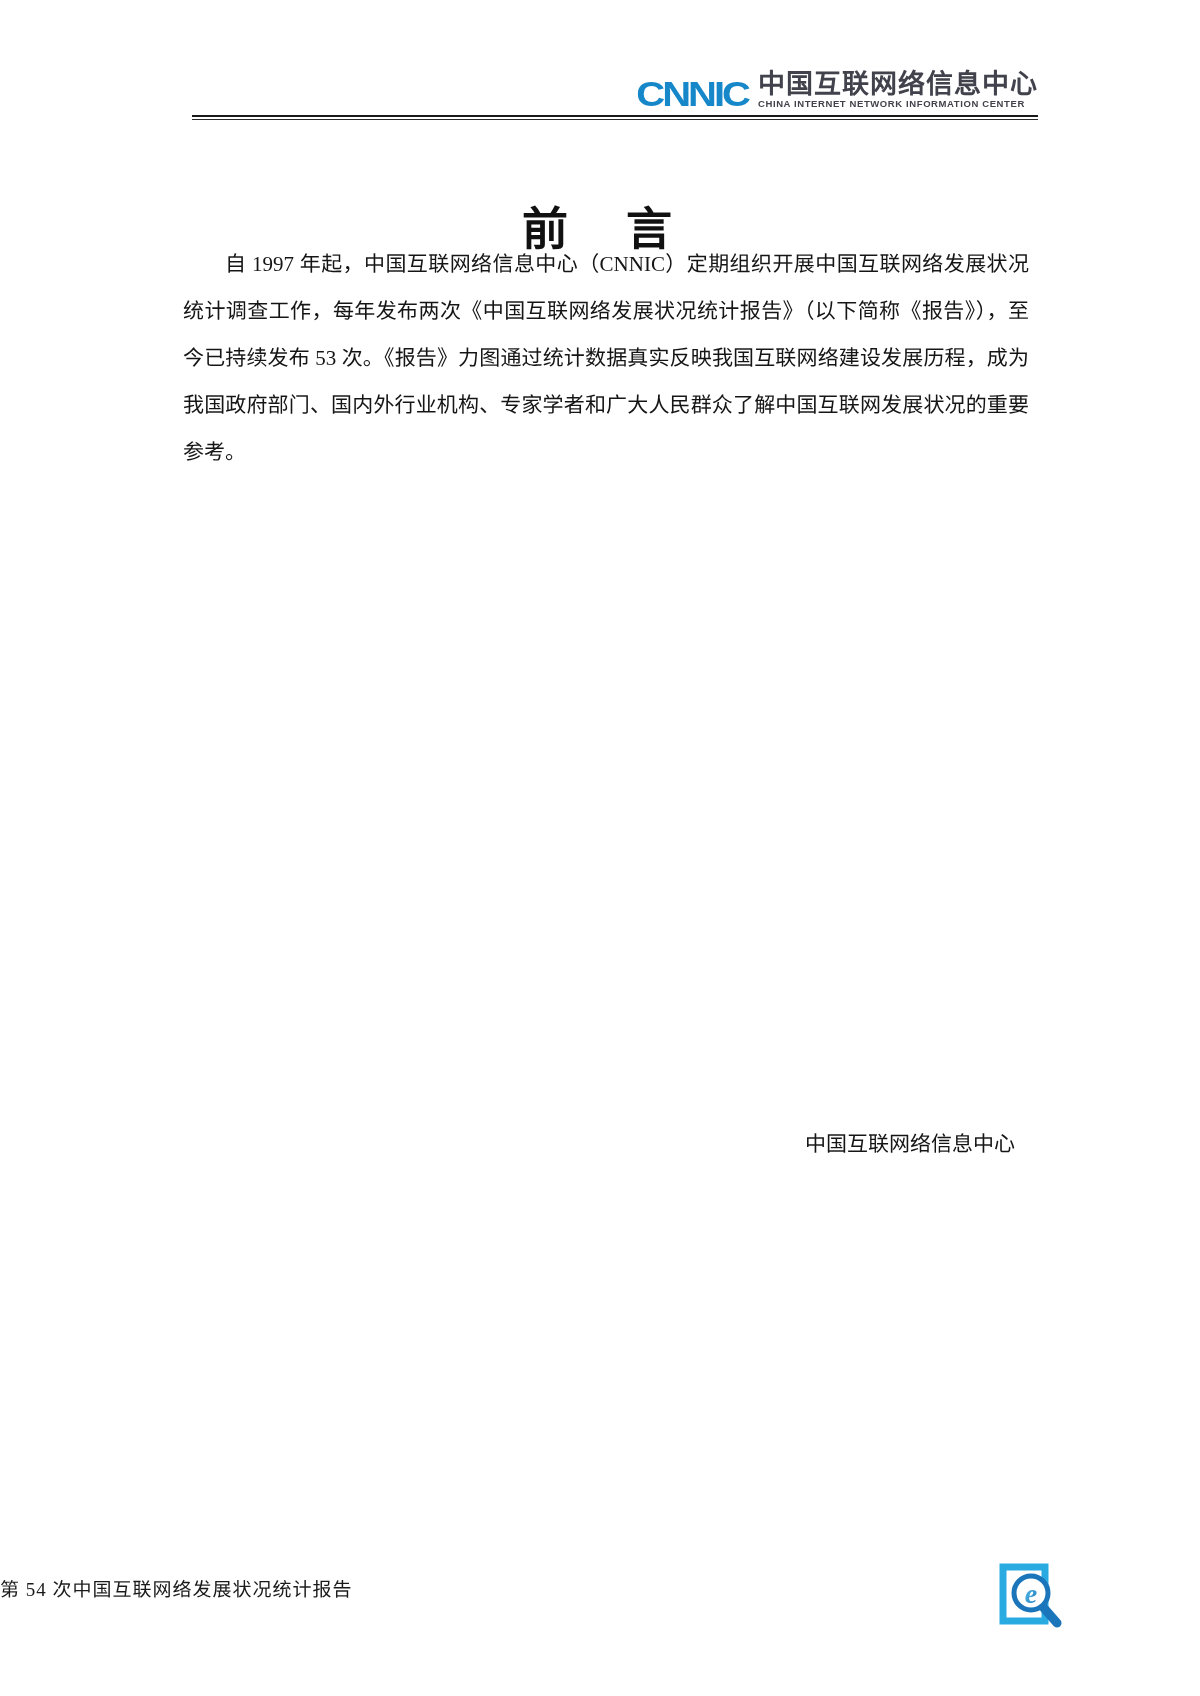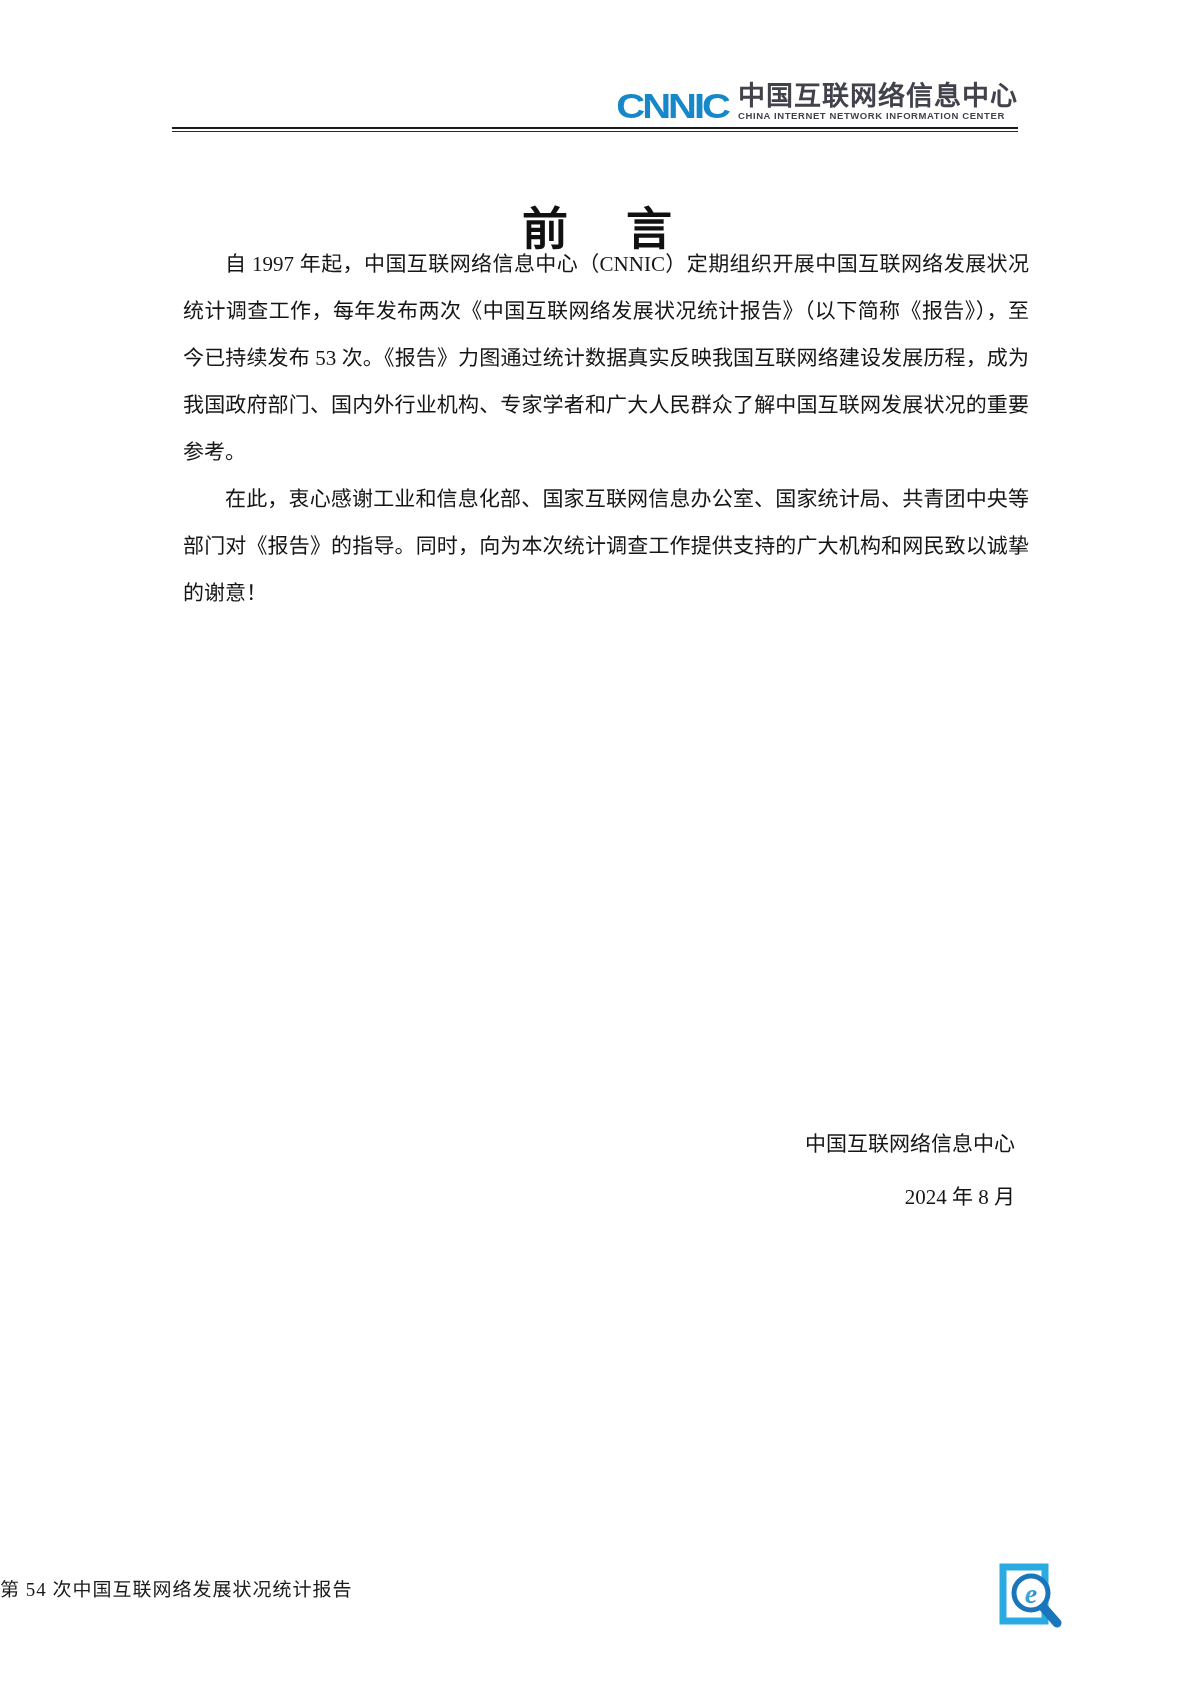--- a/index.html
+++ b/index.html
@@ -12,23 +12,22 @@
     height: 1696px;
     margin: 0 auto;
     background: #ffffff;
     overflow: hidden;
   }
 
   
   .header {
     position: absolute;
     top: 70px;
-    left: 172px;
+    left: 192px;
     width: 846px;
-    margin-top: 12px;
   }
   .header-inner {
     display: flex;
     justify-content: flex-end;
     align-items: flex-end;
     gap: 10px;
     padding-bottom: 4px;
   }
   .logo-word {
     font-family: "Liberation Sans", "DejaVu Sans", sans-serif;
@@ -138,26 +137,24 @@
         <span class="org-en">CHINA INTERNET NETWORK INFORMATION CENTER</span>
       </span>
     </div>
     <div class="header-rule"></div>
   </div>
 
   <h1 class="doc-title">前　言</h1>
 
   <div class="doc-body">
     <p>自 1997 年起，中国互联网络信息中心（CNNIC）定期组织开展中国互联网络发展状况统计调查工作，每年发布两次《中国互联网络发展状况统计报告》（以下简称《报告》），至今已持续发布 53 次。《报告》力图通过统计数据真实反映我国互联网络建设发展历程，成为我国政府部门、国内外行业机构、专家学者和广大人民群众了解中国互联网发展状况的重要参考。</p>
-    <p>在此，衷心感谢工业和信息化部、国家互联网信息办公室、国家统计局、共青团中央等部门对《报告》的指导。同时，向为本次统计调查工作提供支持的广大机构和网民致以诚挚的谢意！</p>
   </div>
 
   <div class="signature">
     <div>中国互联网络信息中心</div>
-    <div>2024 年 8 月</div>
   </div>
 
   <div class="footer-title">第 54 次中国互联网络发展状况统计报告</div>
 
   <svg class="footer-logo" viewBox="0 0 64 66" xmlns="http://www.w3.org/2000/svg">
     <defs>
       <linearGradient id="egrad" x1="0" y1="0" x2="1" y2="1">
         <stop offset="0" stop-color="#5BC6F0"></stop>
         <stop offset="1" stop-color="#1B75BB"></stop>
       </linearGradient>

